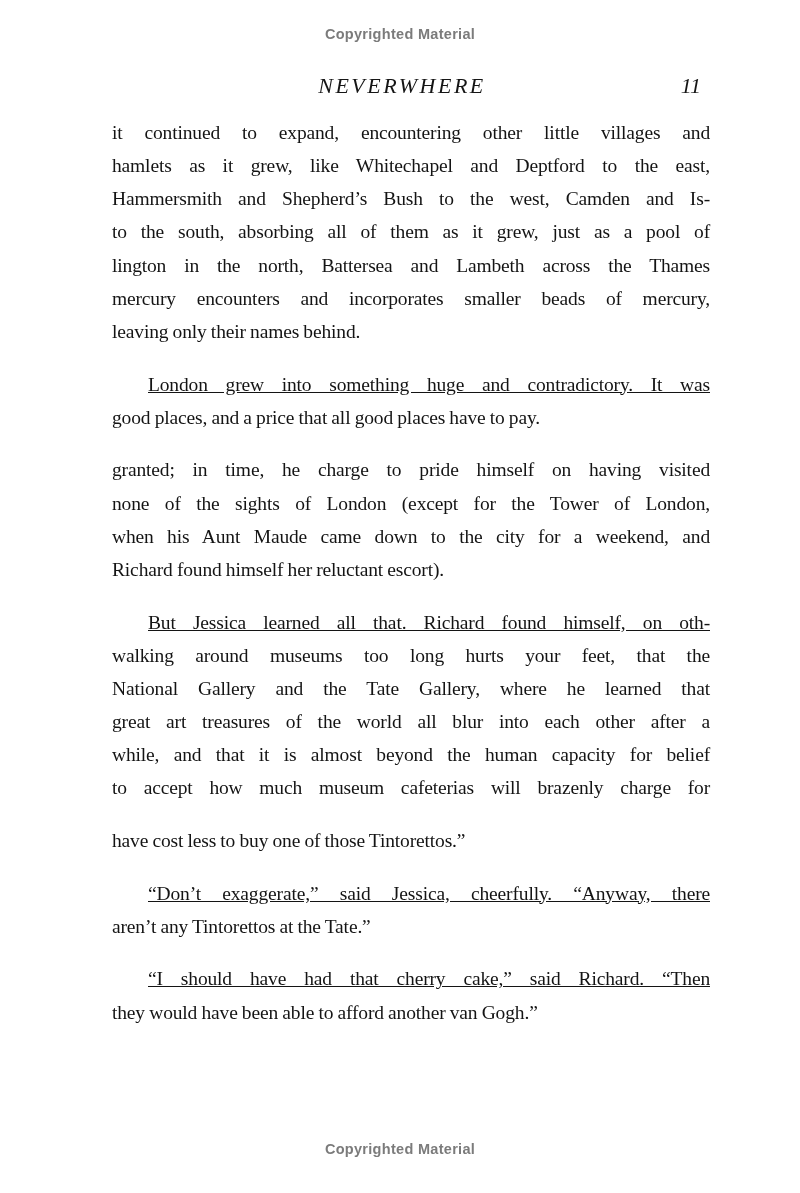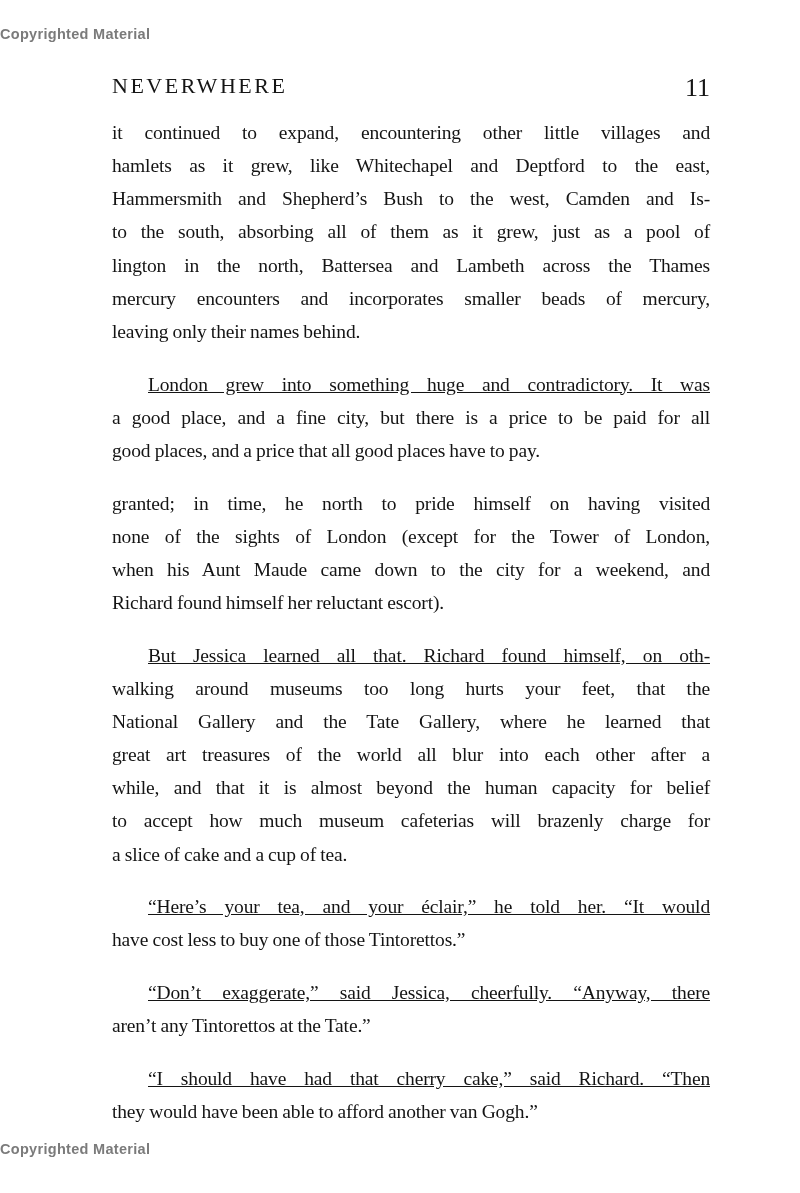--- a/index.html
+++ b/index.html
@@ -12,47 +12,48 @@
     width: 800px;
     height: 1193px;
     background: #ffffff;
     overflow: hidden;
     font-family: "Liberation Serif", serif;
   }
   .copyright {
     position: absolute;
     left: 0;
     width: 100%;
-    text-align: left;
+    text-align: center;
     font-family: "Liberation Sans", sans-serif;
     font-weight: bold;
     font-size: 14.5px;
     letter-spacing: 0.3px;
     color: #7b7b7b;
   }
   .copyright.top { top: 26px; }
   .copyright.bottom { top: 1141px; }
   .running-header {
     position: absolute;
-    left: 112px;
+    left: 103px;
     top: 73px;
     width: 598px;
     height: 28px;
-    text-align: left;
+    text-align: center;
     font-size: 22px;
     color: #151515;
+    font-style: italic;
   }
   .book-title {
     letter-spacing: 2.5px;
   }
   .page-number {
     position: absolute;
     right: 0;
     top: 0;
-    font-size: 26px;
+    font-size: 22px;
     letter-spacing: 0;
     color: #151515;
   }
   .body-text {
     position: absolute;
     left: 112px;
     top: 116px;
     width: 598px;
     font-size: 19.5px;
     line-height: 33.15px;
@@ -89,46 +90,43 @@
       <div class="line">Hammersmith and Shepherd’s Bush to the west, Camden and Is-</div>
       <div class="line">to the south, absorbing all of them as it grew, just as a pool of</div>
       <div class="line">lington in the north, Battersea and Lambeth across the Thames</div>
       <div class="line">mercury encounters and incorporates smaller beads of mercury,</div>
       <div class="line last">leaving only their names behind.</div>
     <p></p>
 
     <p class="paragraph">
       </p>
       <div class="line indent">London grew into something huge and contradictory. It was</div>
-      <div class="line">a good place, and a fine city, but there is a price to be paid for all</div>
       <div class="line last">good places, and a price that all good places have to pay.</div>
     <p></p>
 
     <p class="paragraph">
       </p>
-      <div class="line">granted; in time, he north to pride himself on having visited</div>
+      <div class="line">granted; in time, he charge to pride himself on having visited</div>
       <div class="line">none of the sights of London (except for the Tower of London,</div>
       <div class="line">when his Aunt Maude came down to the city for a weekend, and</div>
       <div class="line last">Richard found himself her reluctant escort).</div>
     <p></p>
 
     <p class="paragraph">
       </p>
       <div class="line indent">But Jessica learned all that. Richard found himself, on oth-</div>
       <div class="line">walking around museums too long hurts your feet, that the</div>
       <div class="line">National Gallery and the Tate Gallery, where he learned that</div>
       <div class="line">great art treasures of the world all blur into each other after a</div>
       <div class="line">while, and that it is almost beyond the human capacity for belief</div>
       <div class="line">to accept how much museum cafeterias will brazenly charge for</div>
-      <div class="line last">a slice of cake and a cup of tea.</div>
     <p></p>
 
     <p class="paragraph">
       </p>
-      <div class="line indent">“Here’s your tea, and your éclair,” he told her. “It would</div>
       <div class="line last">have cost less to buy one of those Tintorettos.”</div>
     <p></p>
 
     <p class="paragraph">
       </p>
       <div class="line indent">“Don’t exaggerate,” said Jessica, cheerfully. “Anyway, there</div>
       <div class="line last">aren’t any Tintorettos at the Tate.”</div>
     <p></p>
 
     <p class="paragraph">

